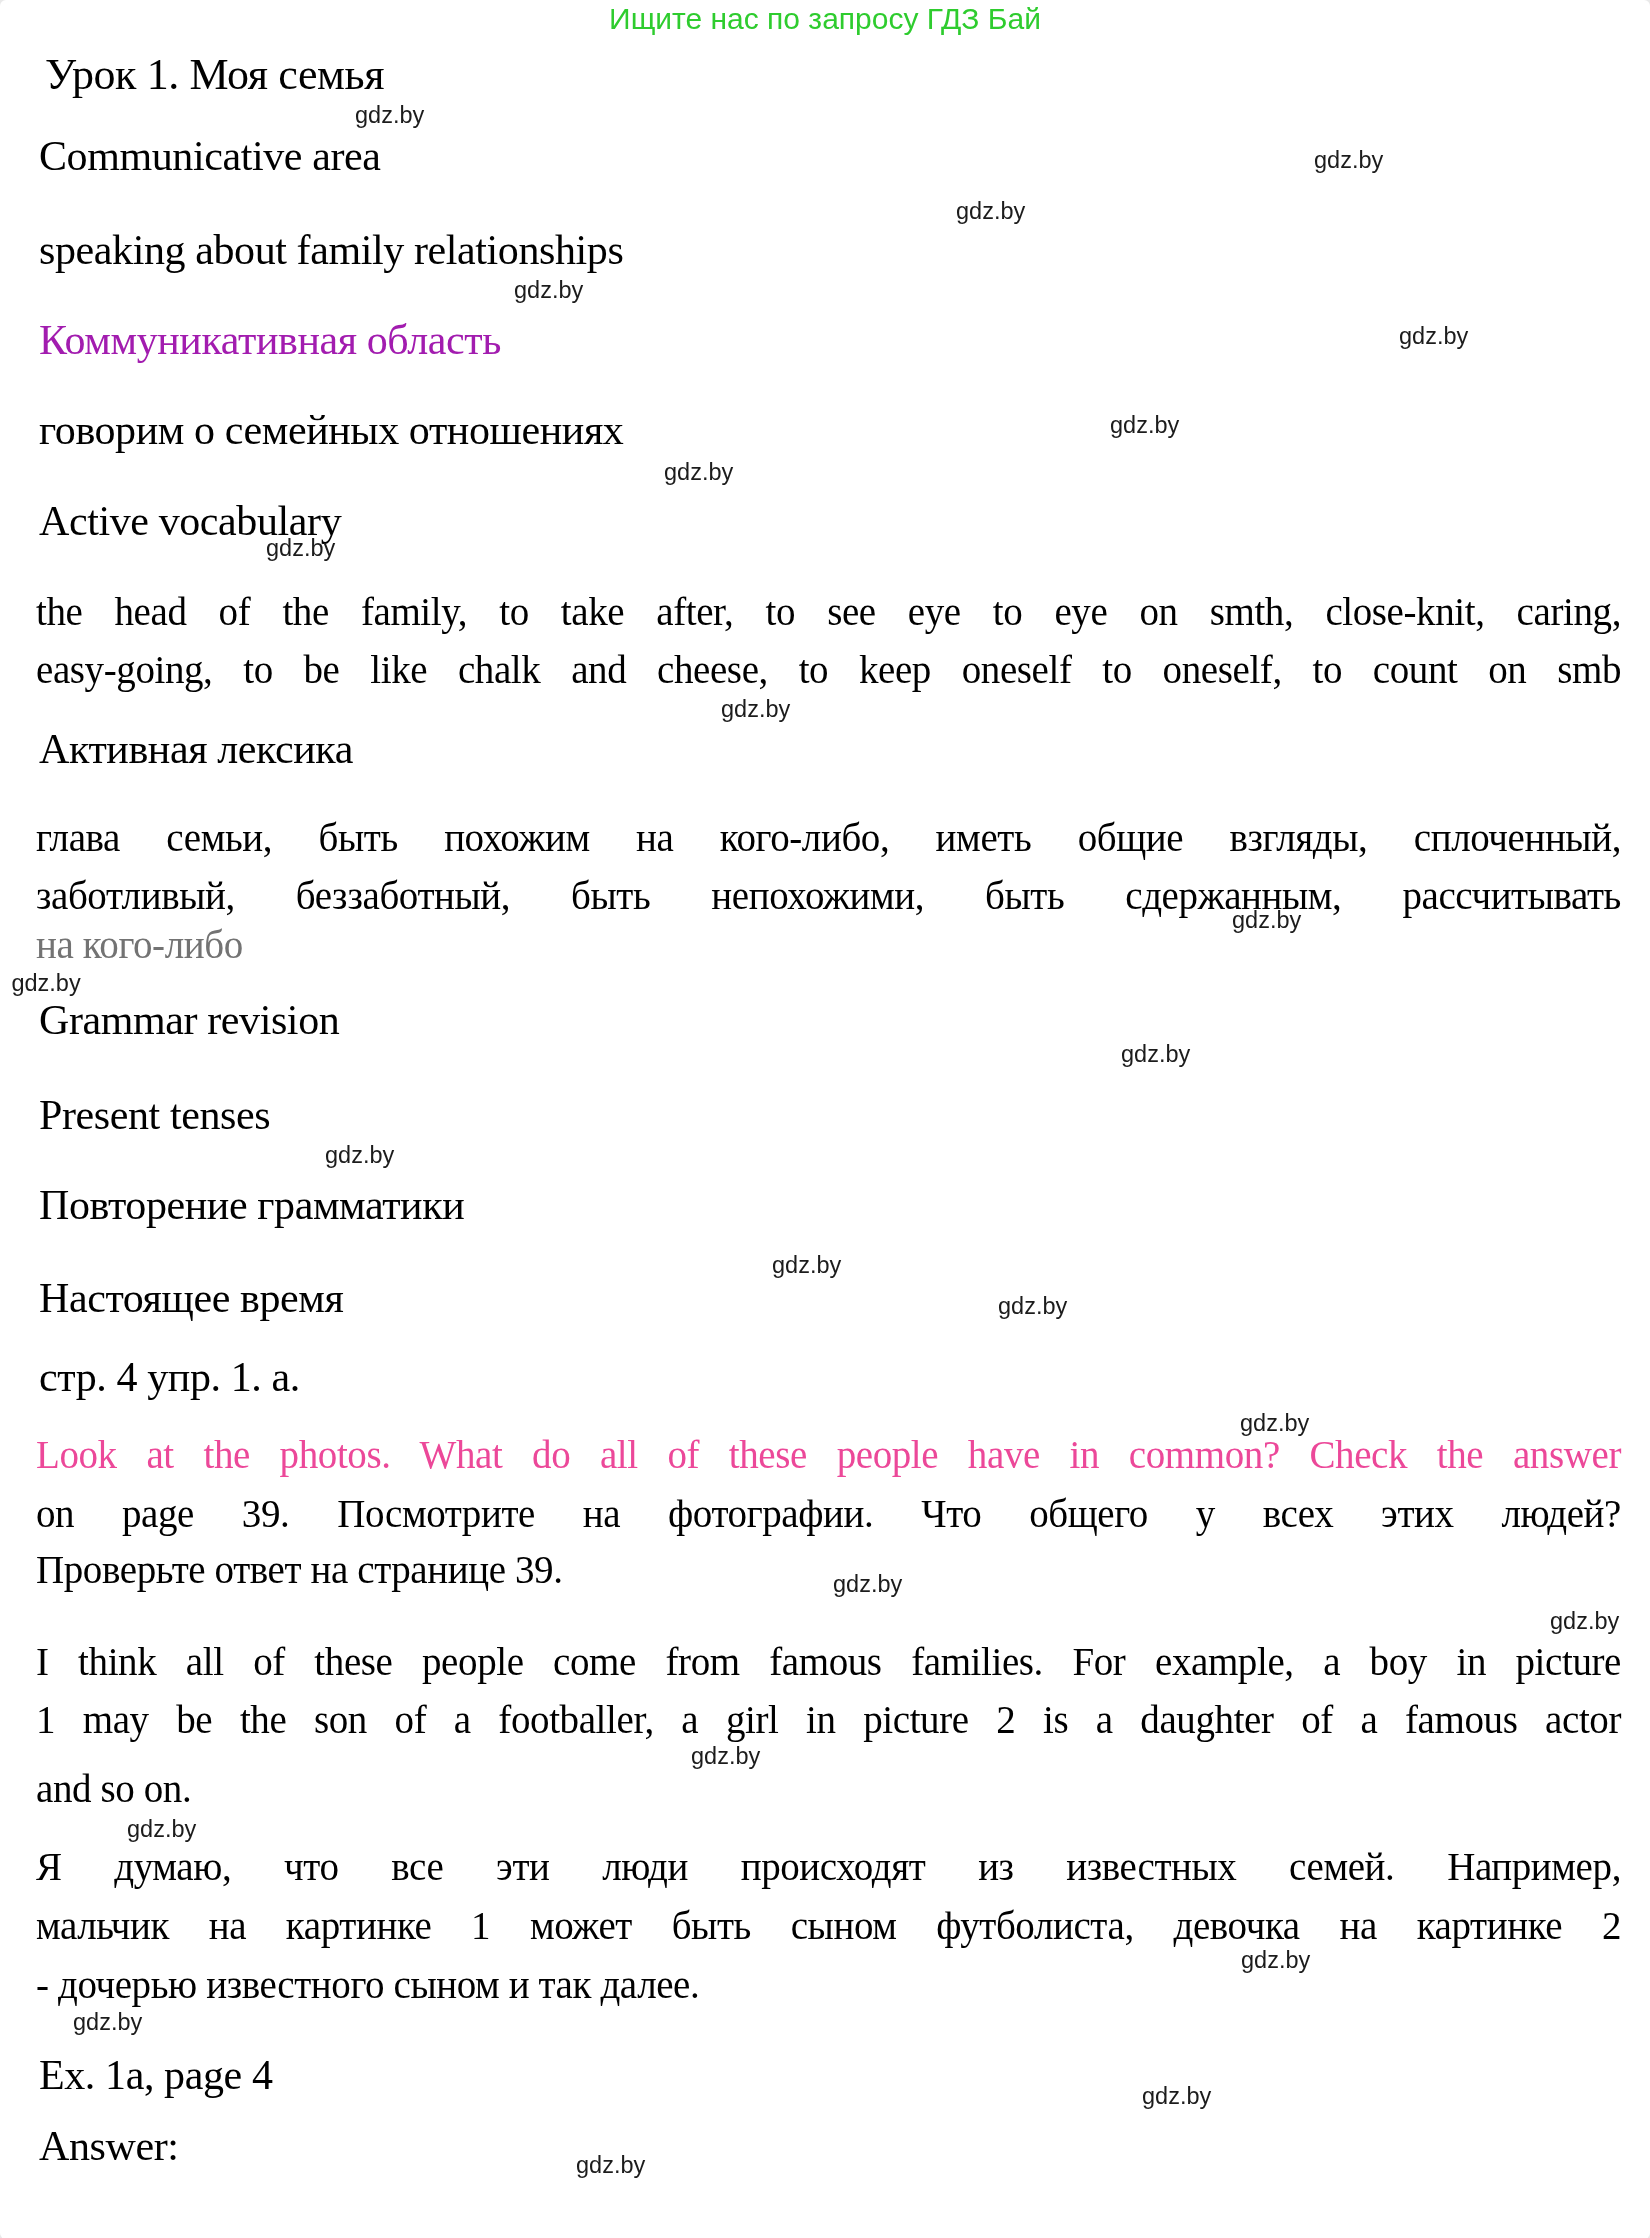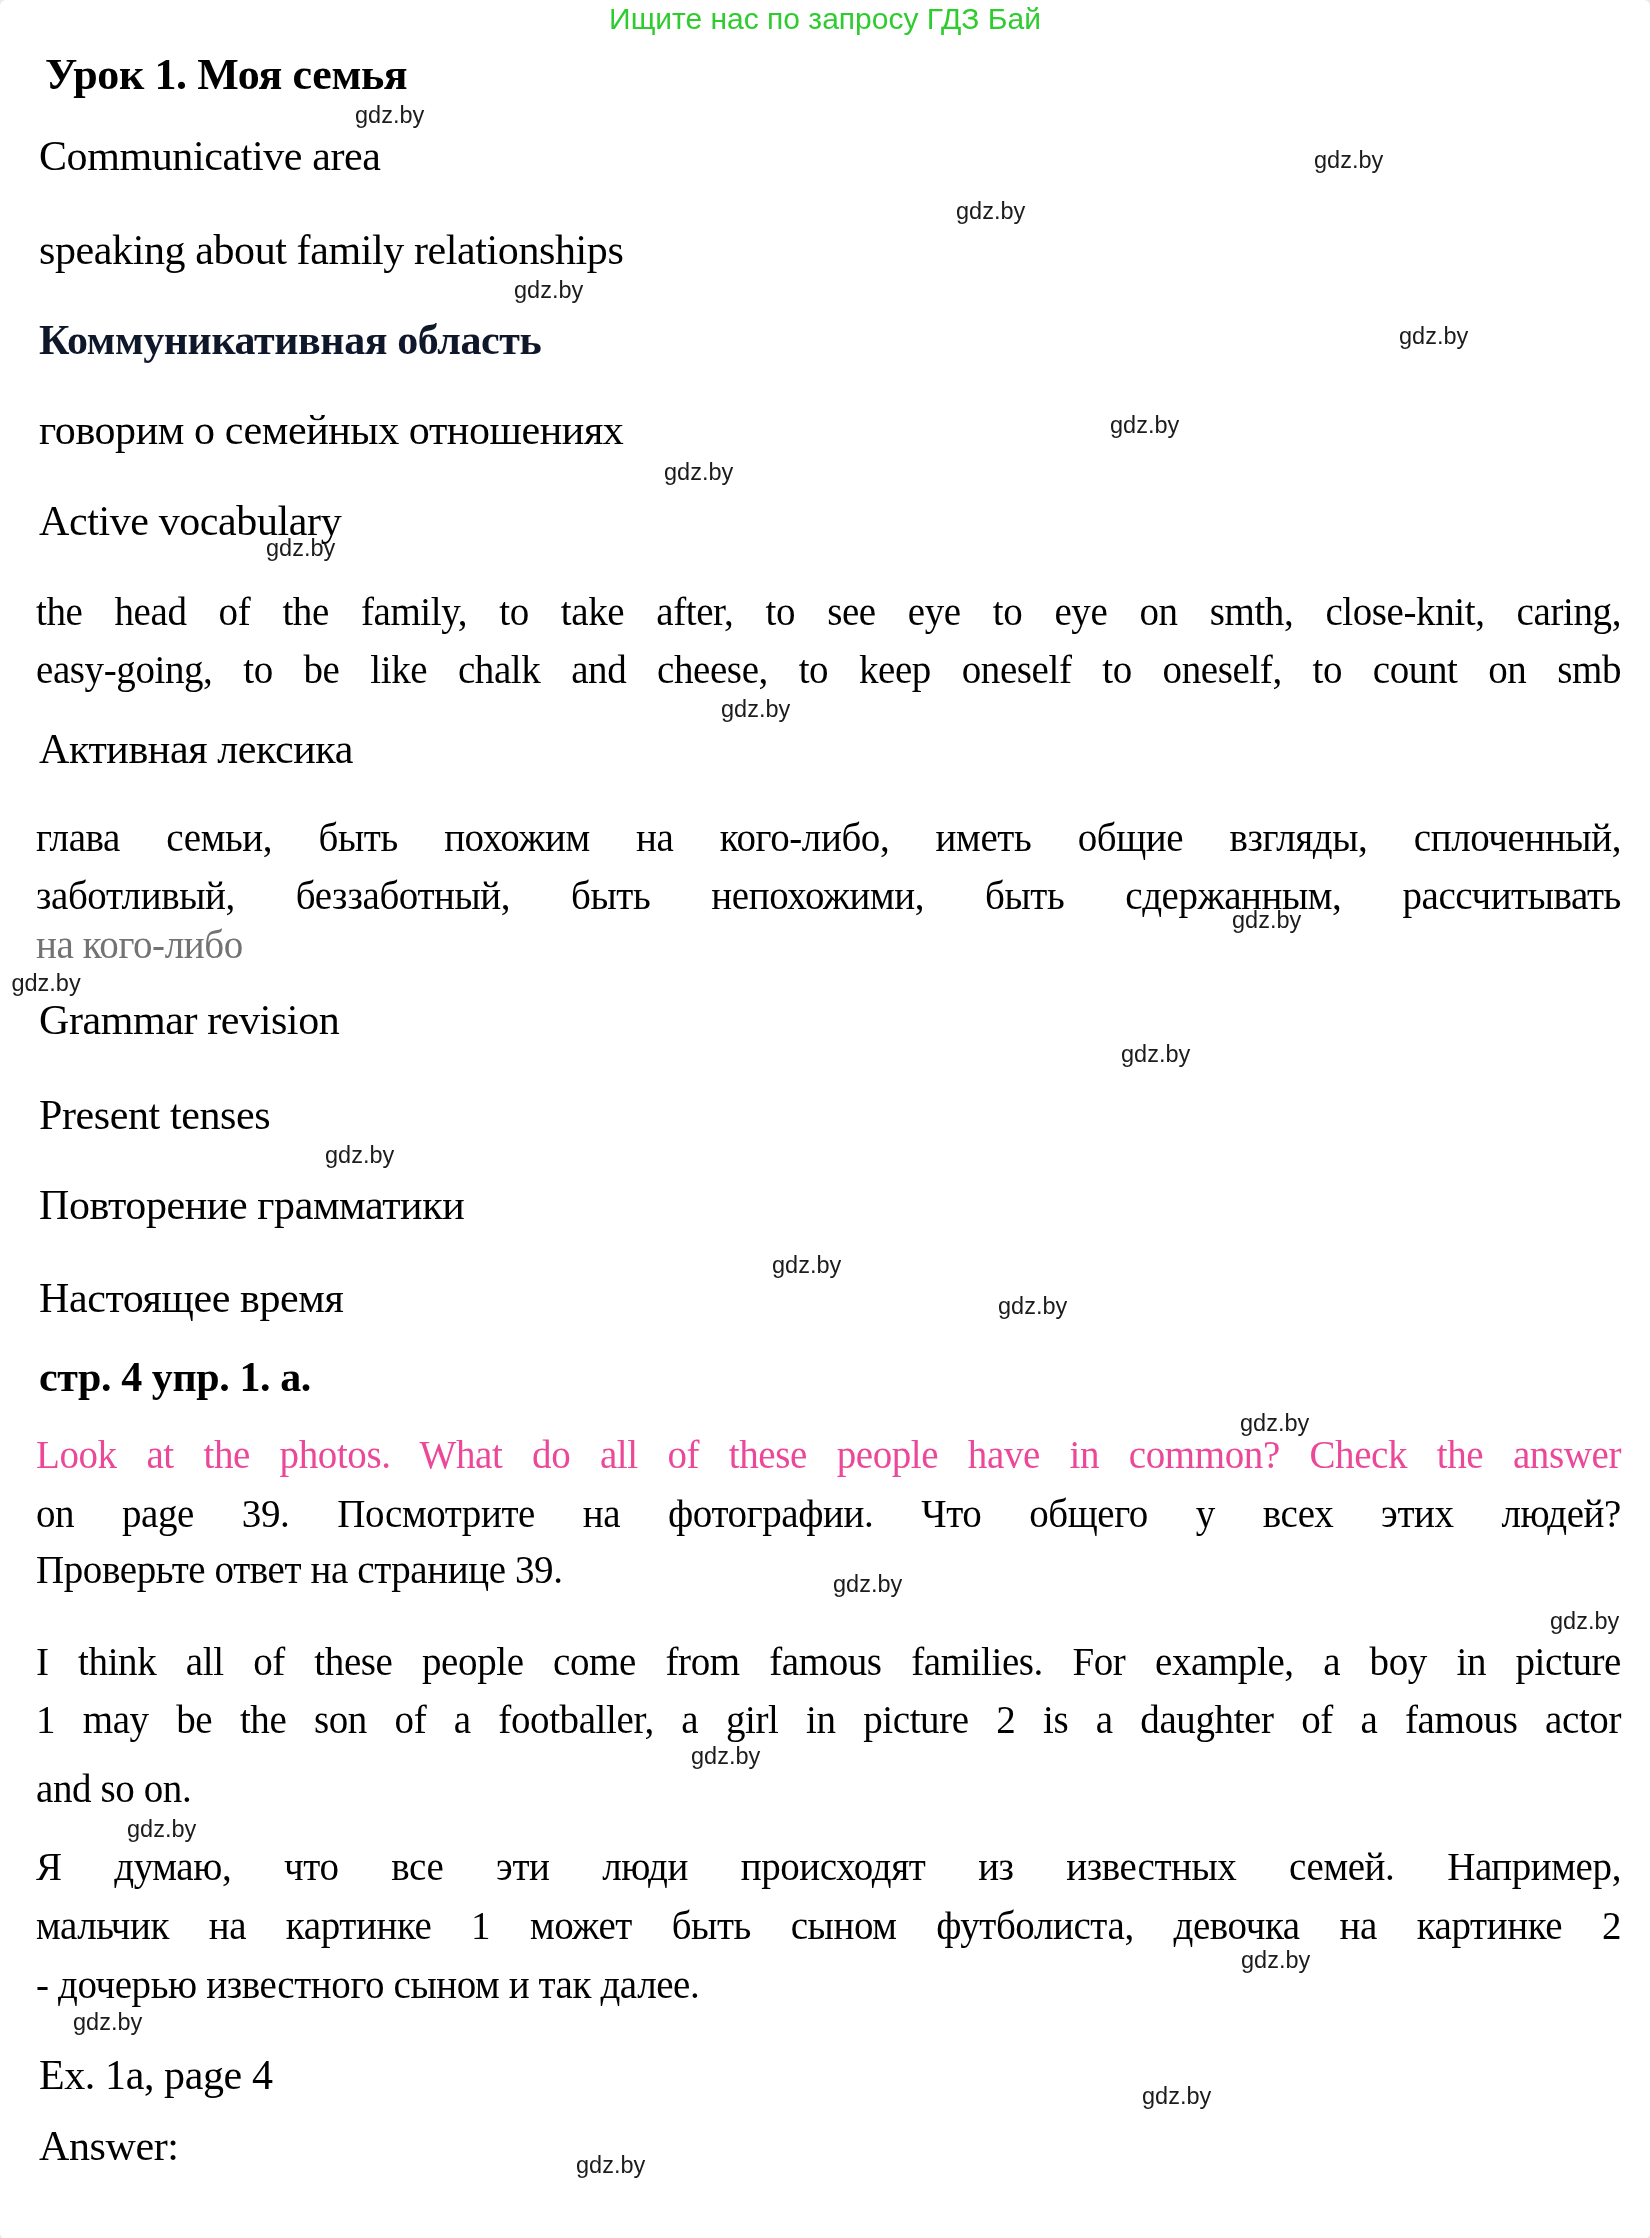--- a/index.html
+++ b/index.html
@@ -17,21 +17,21 @@
   }
   .banner.top    { top:2.4px;    font-size:30px; }
   .banner.bottom { top:2201px; font-size:28px; letter-spacing:0.4px; }
   .line {
     position:absolute;
     white-space:nowrap;
     line-height:1.18;
     color:#000000;
     letter-spacing:-0.4px;
   }
-  .line.bold { font-weight:bold; }
+  .line.bold { font-weight:normal; }
   .line.justify {
     white-space:normal;
     width:1585px;
     text-align:justify;
     text-align-last:justify;
   }
   .wm {
     position:absolute;
     font-family:"Liberation Sans","DejaVu Sans",sans-serif;
     font-size:23.5px;
@@ -42,21 +42,21 @@
 </head>
 <body>
 
 <div id="page" style="background: rgb(255, 255, 255); border-radius: 6px;">
   <div class="banner top" style="color: rgb(46, 204, 46);">Ищите нас по запросу ГДЗ Бай</div>
 
   <div id="doc-body">
       <div class="line bold" style="left: 45px; top: 49px; font-size: 44px; color: rgb(0, 0, 0);">Урок 1. Моя семья</div>
       <div class="line" style="left: 39px; top: 132px; font-size: 42px; color: rgb(0, 0, 0);">Communicative area</div>
       <div class="line" style="left: 39px; top: 226px; font-size: 42px; color: rgb(0, 0, 0);">speaking about family relationships</div>
-      <div class="line" style="left: 39px; top: 316px; font-size: 42px; color: #0f172a; font-weight: bold;">Коммуникативная область</div>
+      <div class="line" style="left: 39px; top: 316px; font-size: 42px; color: #a21caf;">Коммуникативная область</div>
       <div class="line" style="left: 39px; top: 406px; font-size: 42px; color: rgb(0, 0, 0);">говорим о семейных отношениях</div>
       <div class="line" style="left: 39px; top: 497px; font-size: 42px; color: rgb(0, 0, 0);">Active vocabulary</div>
       <div class="line justify" style="left: 36px; top: 589px; font-size: 39px; color: rgb(0, 0, 0);">the head of the family, to take after, to see eye to eye on smth, close-knit, caring,</div>
       <div class="line justify" style="left: 36px; top: 647px; font-size: 39px; color: rgb(0, 0, 0);">easy-going, to be like chalk and cheese, to keep oneself to oneself, to count on smb</div>
       <div class="line" style="left: 39px; top: 725px; font-size: 42px; color: rgb(0, 0, 0);">Активная лексика</div>
       <div class="line justify" style="left: 36px; top: 815px; font-size: 39px; color: rgb(0, 0, 0);">глава семьи, быть похожим на кого-либо, иметь общие взгляды, сплоченный,</div>
       <div class="line justify" style="left: 36px; top: 873px; font-size: 39px; color: rgb(0, 0, 0);">заботливый, беззаботный, быть непохожими, быть сдержанным, рассчитывать</div>
       <div class="line" style="left: 36px; top: 922px; font-size: 39px; color: #737373;">на кого-либо</div>
       <div class="line" style="left: 39px; top: 996px; font-size: 42px; color: rgb(0, 0, 0);">Grammar revision</div>
       <div class="line" style="left: 39px; top: 1091px; font-size: 42px; color: rgb(0, 0, 0);">Present tenses</div>

